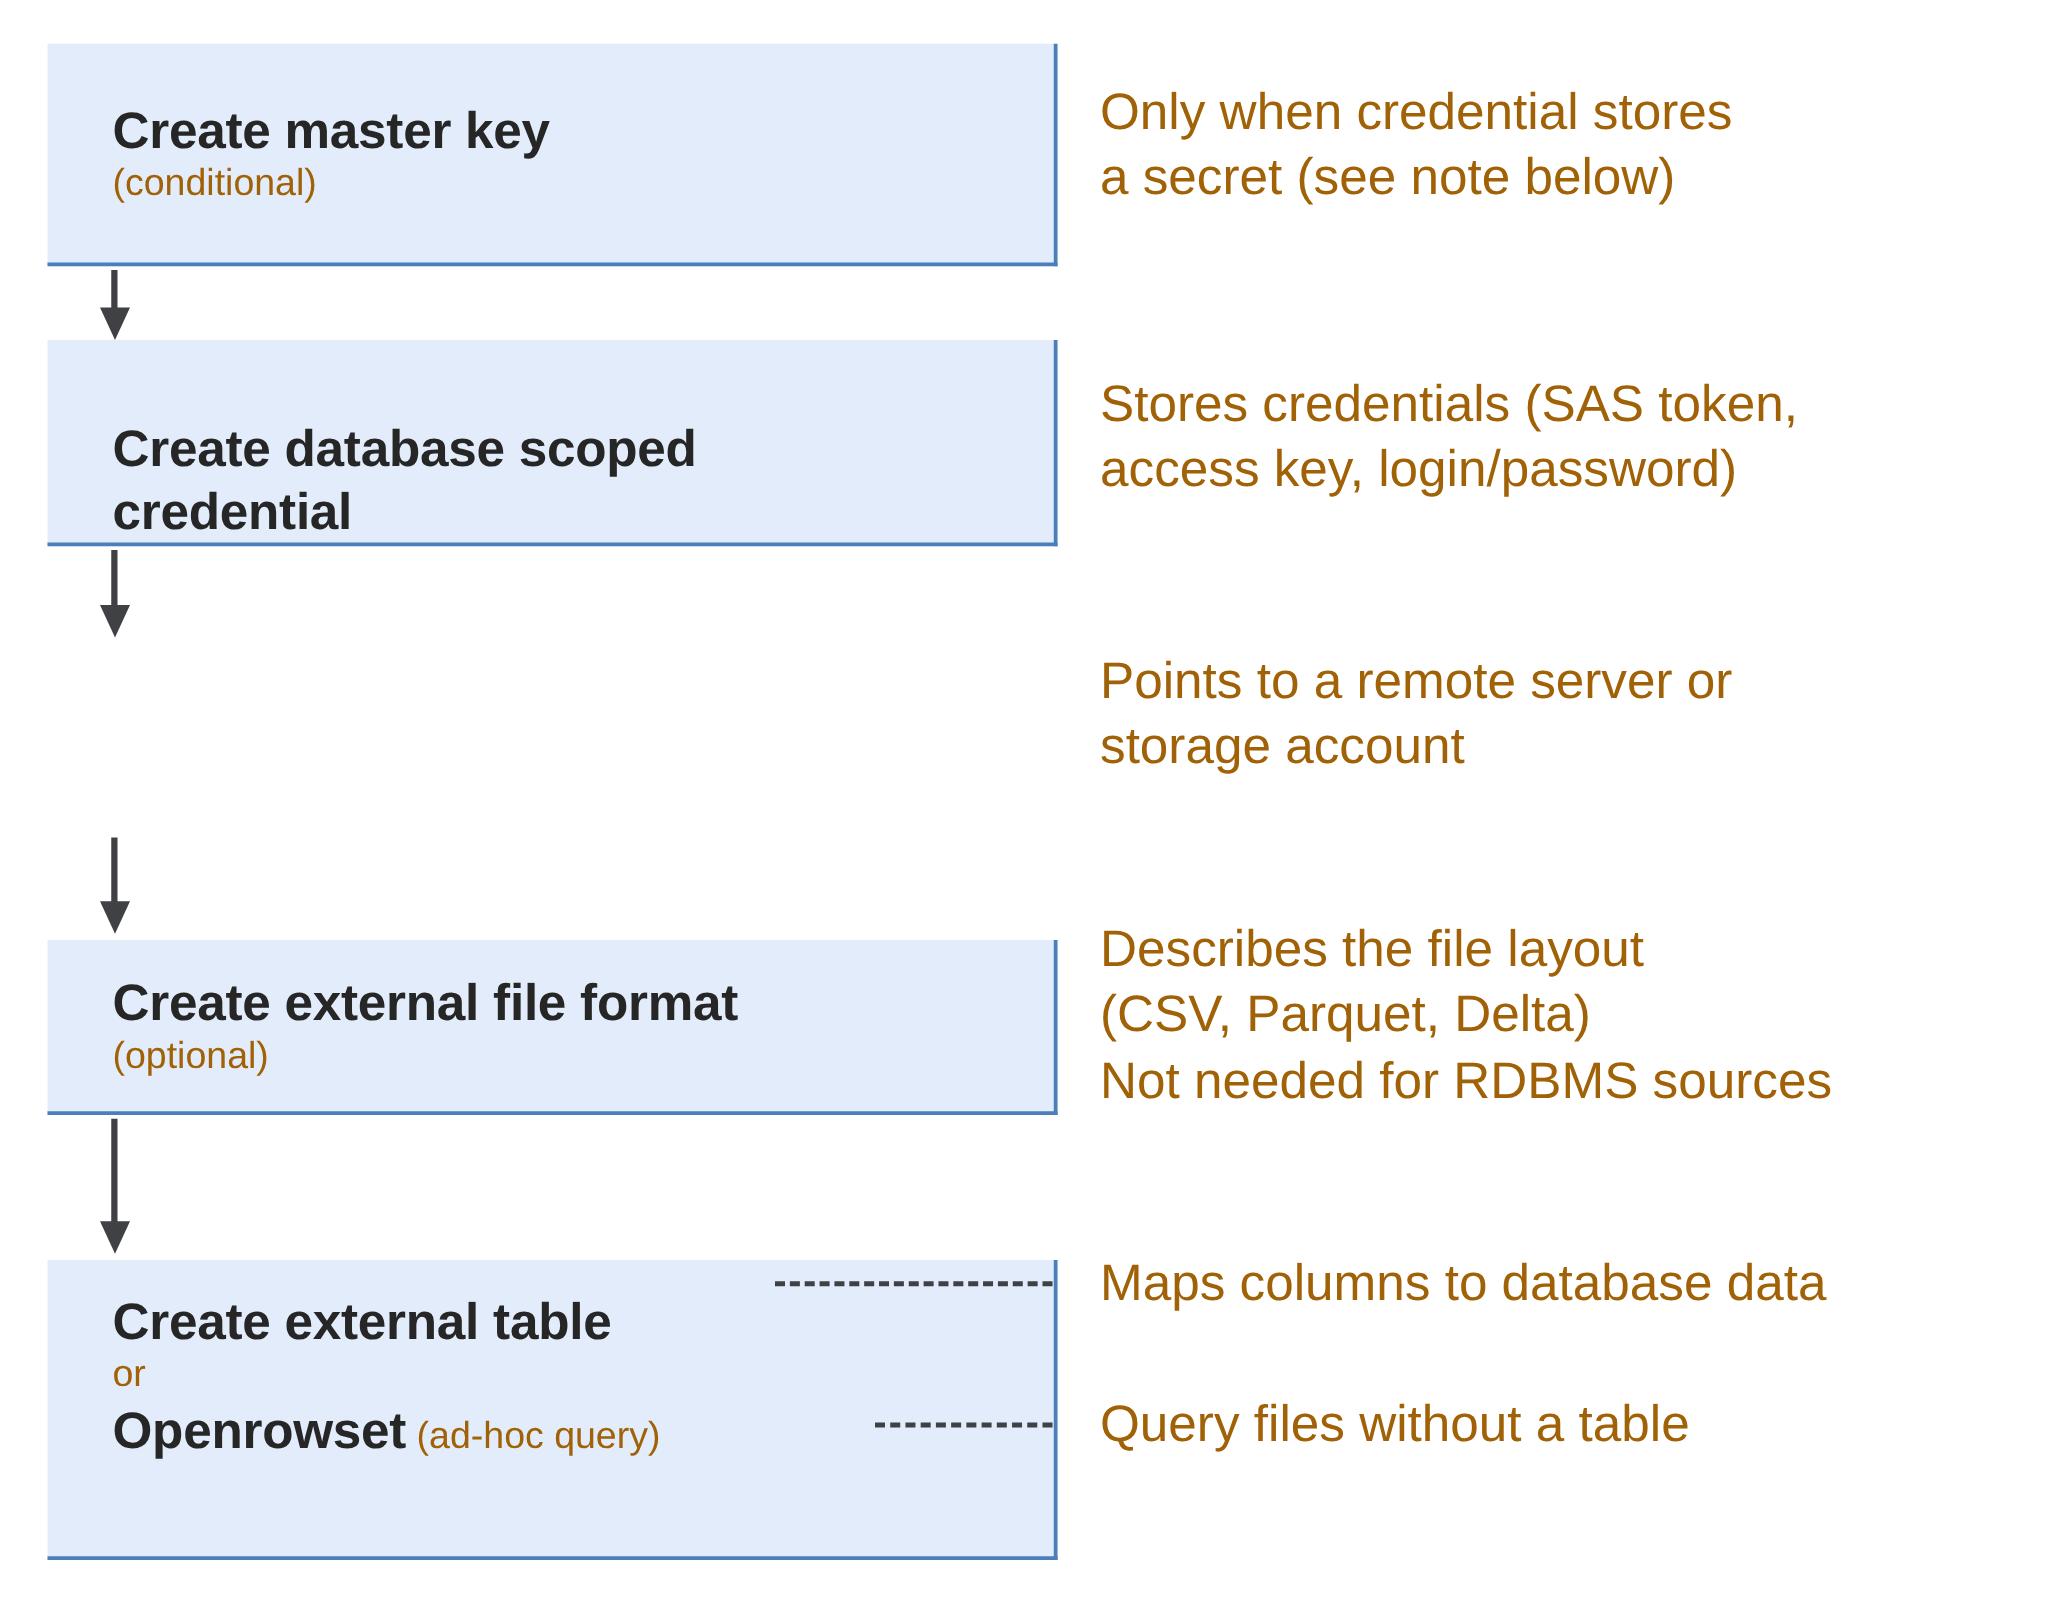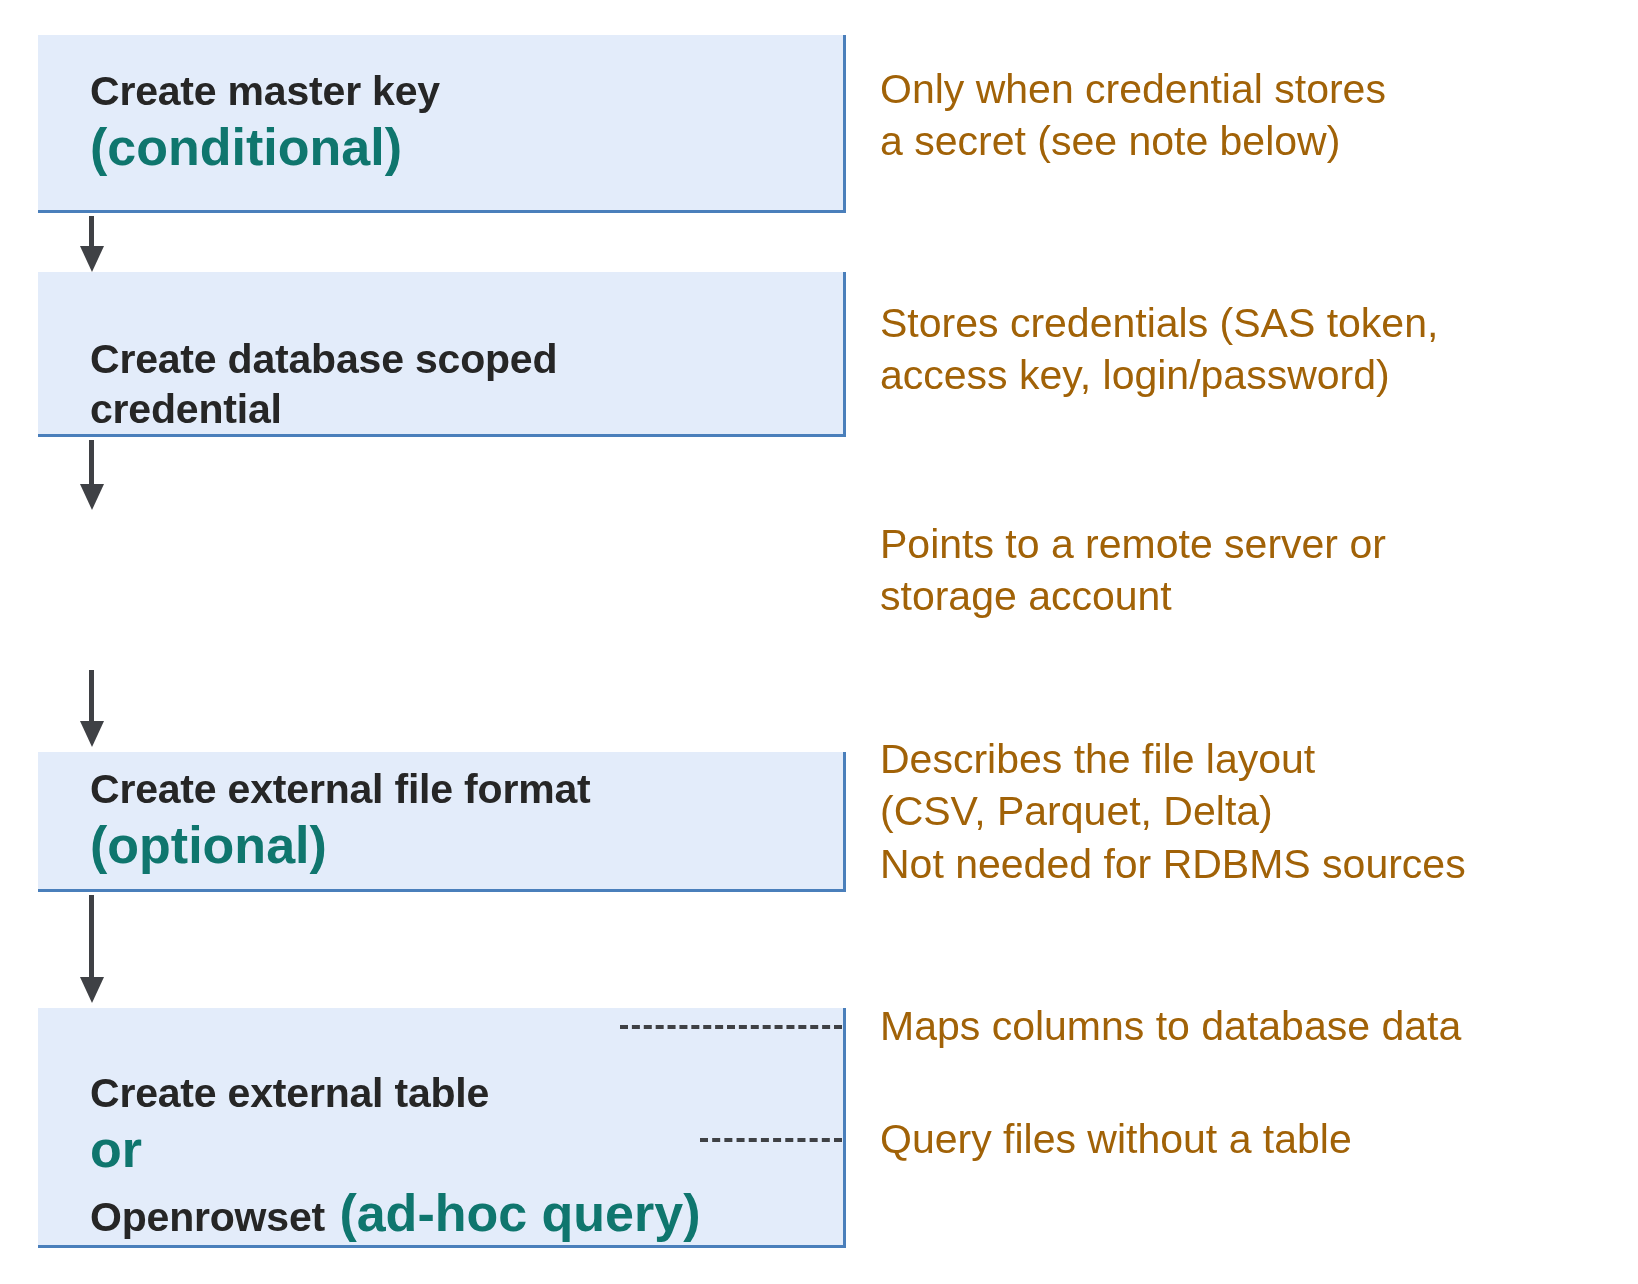--- a/index.html
+++ b/index.html
@@ -42,23 +42,23 @@
   }
   .step-title {
     font-weight: bold;
     font-size: 41px;
     letter-spacing: -0.2px;
     color: #262626;
     white-space: nowrap;
   }
   .step-title.wrap { white-space: normal; }
   .step-sub {
-    font-weight: bold;
-    font-size: 52px;
-    color: #0f766e;
+    font-weight: normal;
+    font-size: 30px;
+    color: #a16207;
   }
 
   
   .arrow {
     position: absolute;
     left: 80px;
     width: 24px;
   }
   .arrow .shaft {
     position: absolute;
@@ -142,21 +142,21 @@
   </div>
   <div class="note" style="top:733px;">Describes the file layout
 (CSV, Parquet, Delta)
 Not needed for RDBMS sources</div>
 
   <div class="arrow" style="top:895px; height:113px;">
     <div class="shaft" style="height:86px;"></div>
     <div class="head" style="top:82px;"></div>
   </div>
 
-  <div class="step-box" style="top:1008px; height:240px; justify-content:flex-end;">
+  <div class="step-box" style="top:1008px; height:240px; justify-content:flex-start;">
     <div class="step-text" style="padding-top:24px;">
       <div class="step-title">Create external table</div>
       <div class="step-sub">or</div>
       <div style="white-space:nowrap;">
         <span class="step-title">Openrowset</span><span class="step-sub"> (ad-hoc query)</span>
       </div>
     </div>
   </div>
 
   <div class="dash" style="left:620px; top:1025px; width:222px;"></div>

